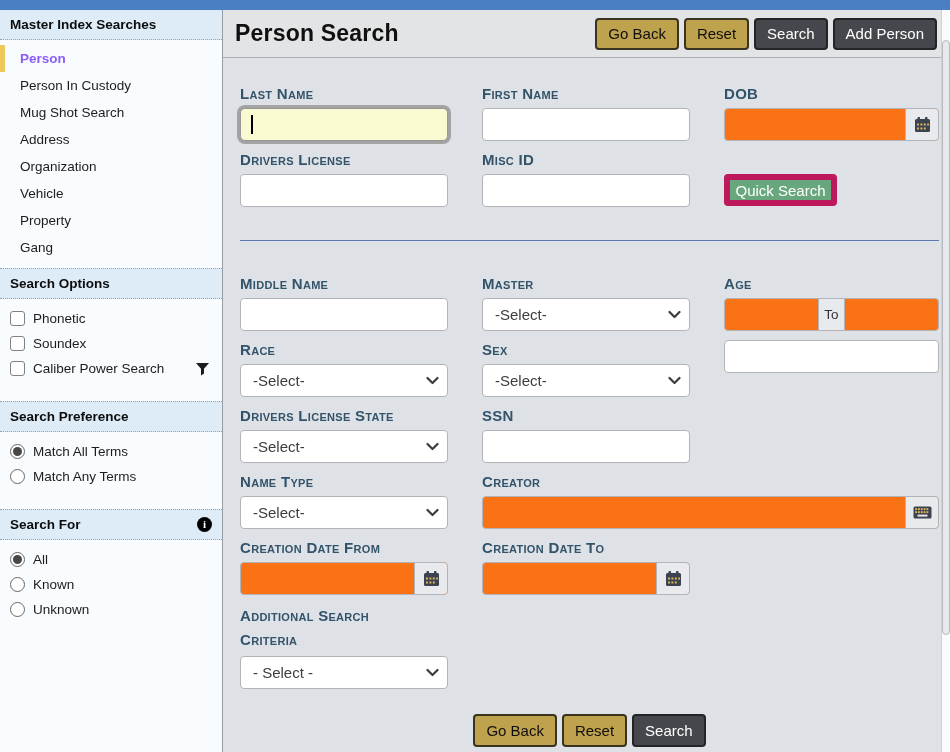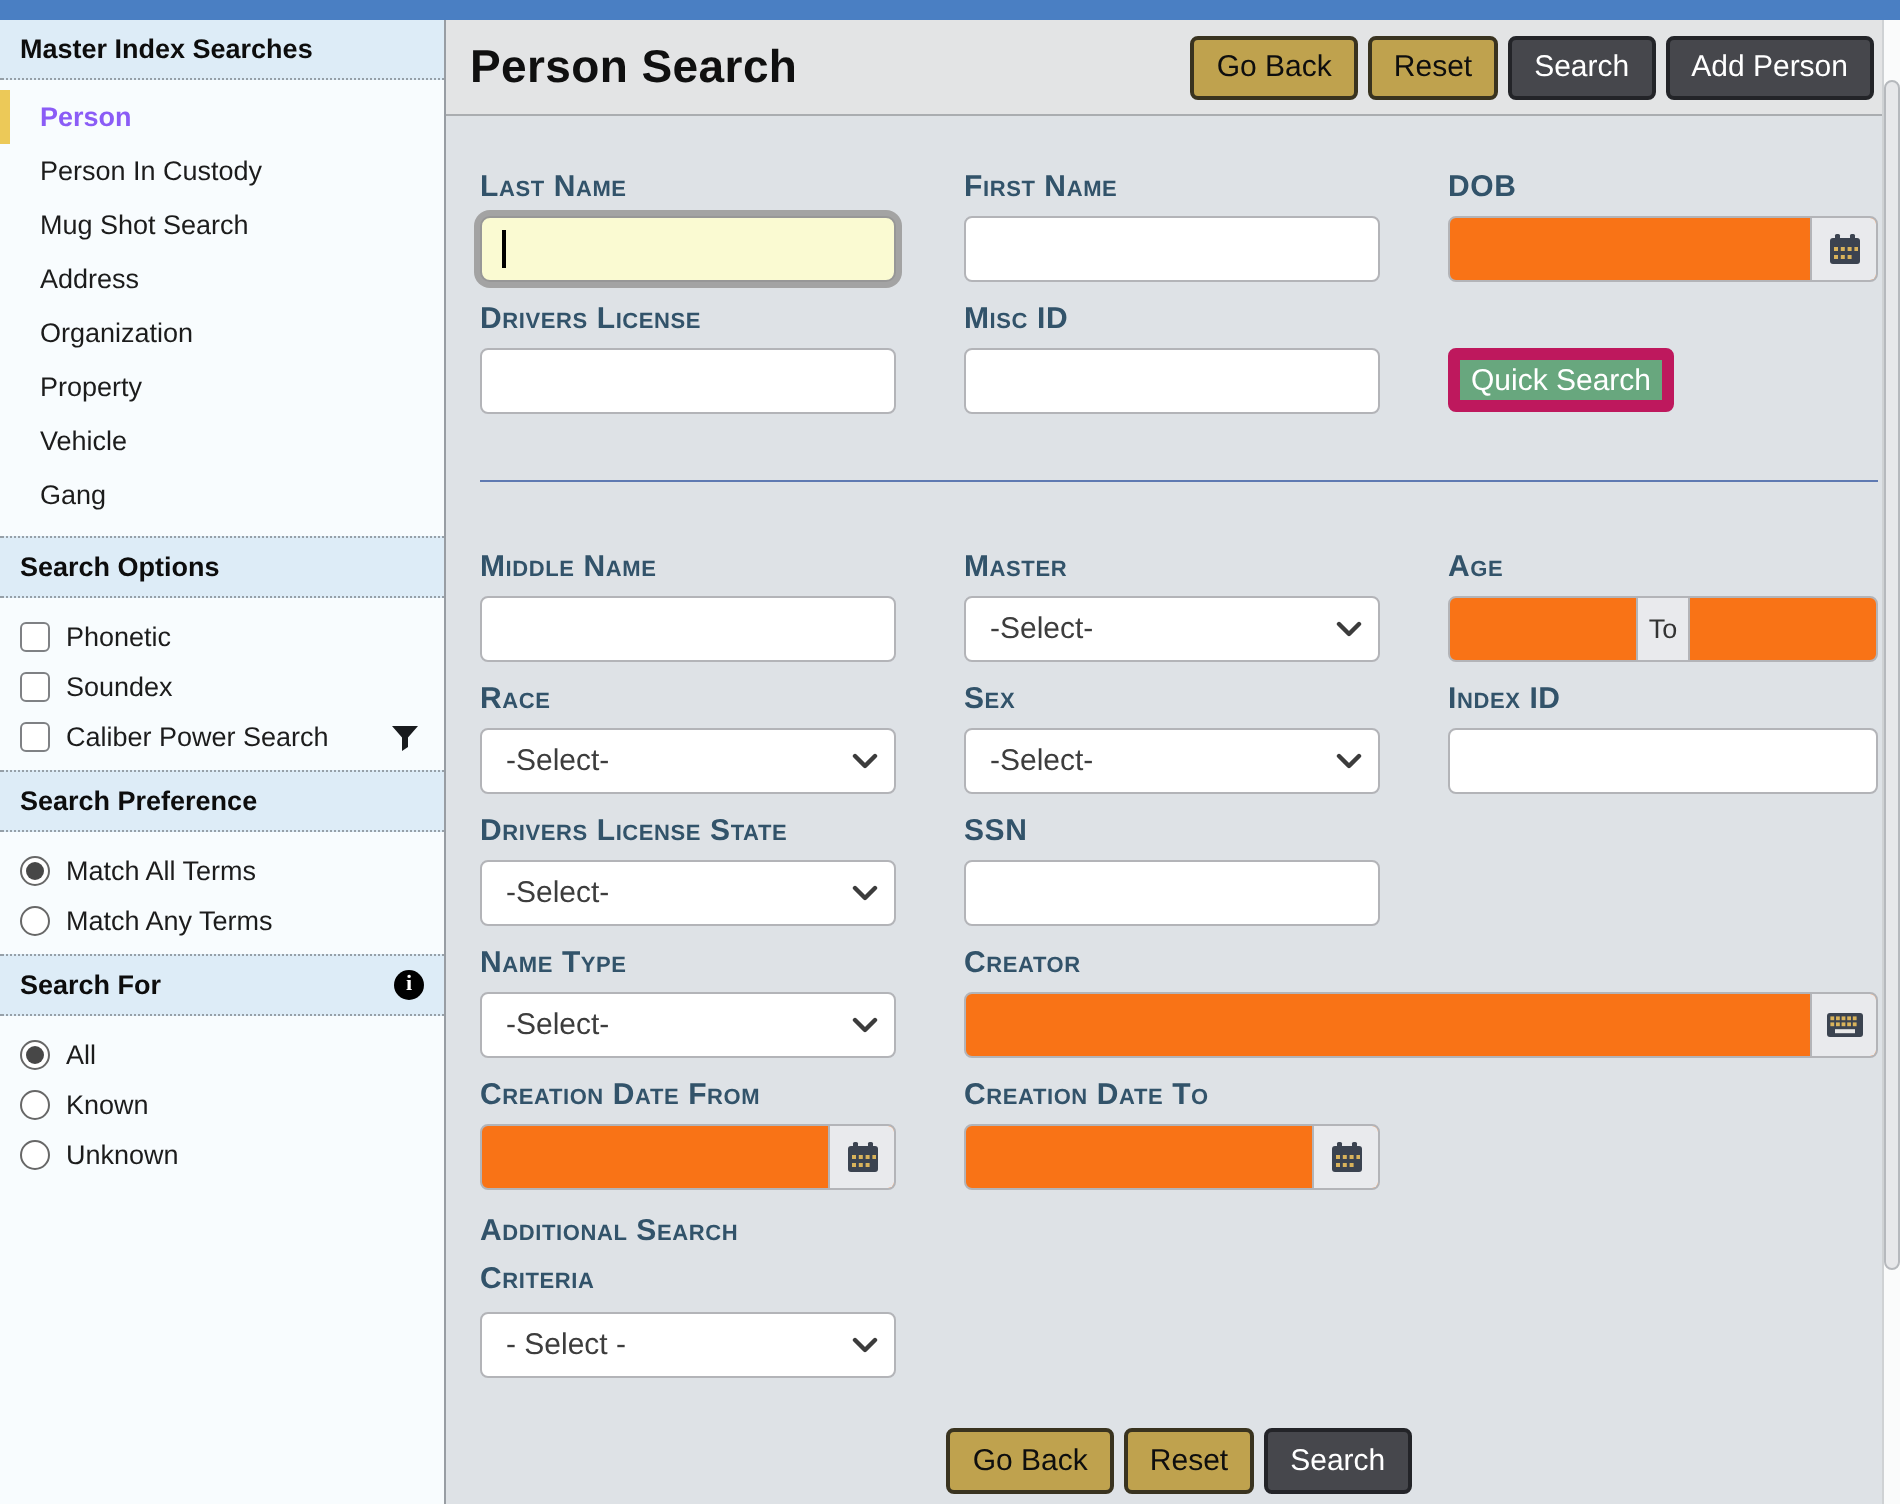--- a/index.html
+++ b/index.html
@@ -17,21 +17,21 @@
     background:#ddecf7;border-top:1px dotted #96a0a8;border-bottom:1px dotted #96a0a8;
     padding:7px 10px;font-size:13.5px;font-weight:700;color:#0d0d0d;
     display:flex;align-items:center;
   }
   .sb-header.first{border-top:none;}
   .sb-items{padding:5px 0 7px;}
   .sb-item{position:relative;height:27px;display:flex;align-items:center;padding-left:20px;font-size:13.5px;color:#1c1c1c;cursor:pointer;}
   .sb-item .lbl{white-space:nowrap;}
   .sb-item.active .lbl{font-weight:700;color:#8b5cf6;}
   .active-bar{position:absolute;left:0;top:0;width:5px;height:100%;background:#ecc958;}
-  .sb-group{padding:7px 0 4px;}
+  .sb-group{padding:7px 0 20px;}
   .sb-row{display:flex;align-items:center;height:25px;padding:0 12px 0 10px;font-size:13.5px;color:#1c1c1c;gap:8px;cursor:pointer;}
   .cb{width:15px;height:15px;border:1px solid #7f8184;border-radius:3px;background:#fff;flex:none;box-sizing:border-box;}
   .rb{width:15px;height:15px;border:1px solid #676767;border-radius:50%;background:#fff;flex:none;box-sizing:border-box;position:relative;}
   .rb.selected::after{content:"";position:absolute;inset:2px;background:#474747;border-radius:50%;}
   .push-right{margin-left:auto;}
   .info-badge{
     margin-left:auto;width:15px;height:15px;border-radius:50%;background:#000;color:#fff;
     font-size:11px;font-weight:700;display:flex;align-items:center;justify-content:center;
     font-family:"Liberation Serif","DejaVu Serif",serif;line-height:1;
   }
@@ -119,24 +119,24 @@
       <div class="sb-item">
         <span class="lbl">Mug Shot Search</span>
       </div>
       <div class="sb-item">
         <span class="lbl">Address</span>
       </div>
       <div class="sb-item">
         <span class="lbl">Organization</span>
       </div>
       <div class="sb-item">
+        <span class="lbl">Vehicle</span>
+      </div>
+      <div class="sb-item">
         <span class="lbl">Property</span>
-      </div>
-      <div class="sb-item">
-        <span class="lbl">Vehicle</span>
       </div>
       <div class="sb-item">
         <span class="lbl">Gang</span>
       </div>
     </div>
 
     <div class="sb-header">
       <span>Search Options</span>
     </div>
     <div class="sb-group">
@@ -293,21 +293,20 @@
           <div class="select">
             <span>-Select-</span>
             <span class="chev">
               <svg width="13" height="9" viewBox="0 0 13 9">
                   <path d="M1.5 2 6.5 7 11.5 2" stroke="#3c3c3c" stroke-width="2.2" fill="none" stroke-linecap="round" stroke-linejoin="round"></path>
                 </svg>
             </span>
           </div>
         </div>
         <div class="field">
-          <div class="flabel">Index ID</div>
           <input class="tin" type="text" value="" style="">
         </div>
 
         <div class="field">
           <div class="flabel">Drivers License State</div>
           <div class="select">
             <span>-Select-</span>
             <span class="chev">
               <svg width="13" height="9" viewBox="0 0 13 9">
                   <path d="M1.5 2 6.5 7 11.5 2" stroke="#3c3c3c" stroke-width="2.2" fill="none" stroke-linecap="round" stroke-linejoin="round"></path>

